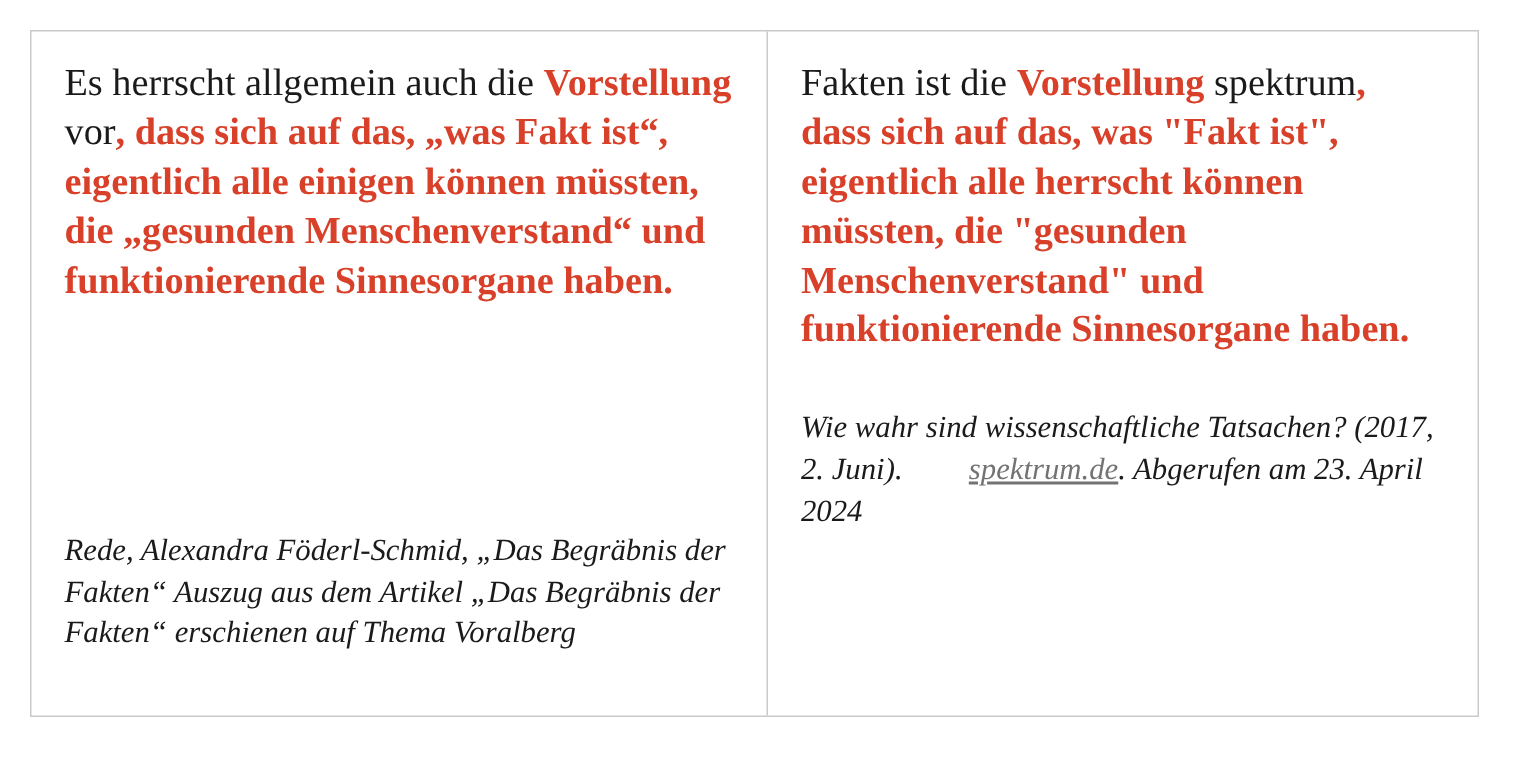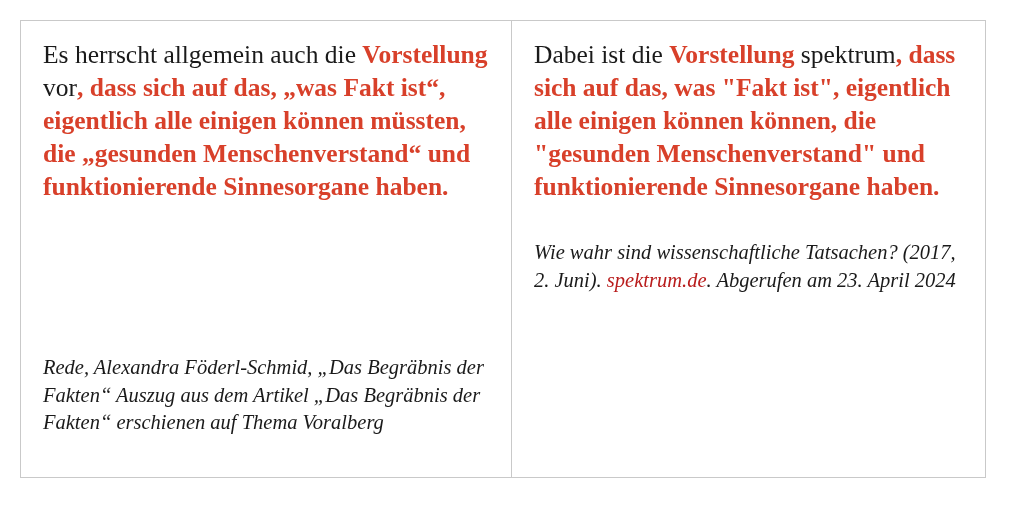--- a/index.html
+++ b/index.html
@@ -67,21 +67,23 @@
   }
   .cell-left .source {
     margin-top: 54px;
     margin-bottom: 30px;
   }
   .cell-right .source {
     margin-top: 36px;
     margin-bottom: auto;
   }
   .source .link {
-    color: #b91c1c;
+    text-decoration: underline;
+    color: #737373;
+    margin-left: 39px;
   }
   .spacer {
     flex: 1 1 auto;
   }
 </style>
 </head>
 <body>
 
 <div class="page">
   <div class="table">
@@ -89,21 +91,21 @@
     <div class="cell cell-left">
       <p class="quote">
         <span class="plain">Es herrscht allgemein auch die </span><span class="hl">Vorstellung</span><span class="plain"> vor</span><span class="hl">, dass sich auf das, „was Fakt ist“, eigentlich alle einigen können müssten, die „gesunden Menschenverstand“ und funktionierende Sinnesorgane haben.</span>
       </p>
       <div class="spacer"></div>
       <p class="source">Rede, Alexandra Föderl-Schmid, „Das Begräbnis der Fakten“ Auszug aus dem Artikel „Das Begräbnis der Fakten“ erschienen auf Thema Voralberg</p>
     </div>
 
     <div class="cell cell-right">
       <p class="quote">
-        <span class="plain">Dabei ist die </span><span class="hl">Vorstellung</span><span class="plain"> spektrum</span><span class="hl">, dass sich auf das, was "Fakt ist", eigentlich alle einigen können können, die "gesunden Menschenverstand" und funktionierende Sinnesorgane haben.</span>
+        <span class="plain">Fakten ist die </span><span class="hl">Vorstellung</span><span class="plain"> spektrum</span><span class="hl">, dass sich auf das, was "Fakt ist", eigentlich alle herrscht können müssten, die "gesunden Menschenverstand" und funktionierende Sinnesorgane haben.</span>
       </p>
       <p class="source">
         <span>Wie wahr sind wissenschaftliche Tatsachen? (2017, 2. Juni). </span><span class="link">spektrum.de</span><span>. Abgerufen am 23. April 2024</span>
       </p>
       <div class="spacer"></div>
     </div>
 
   </div>
 </div>
 

